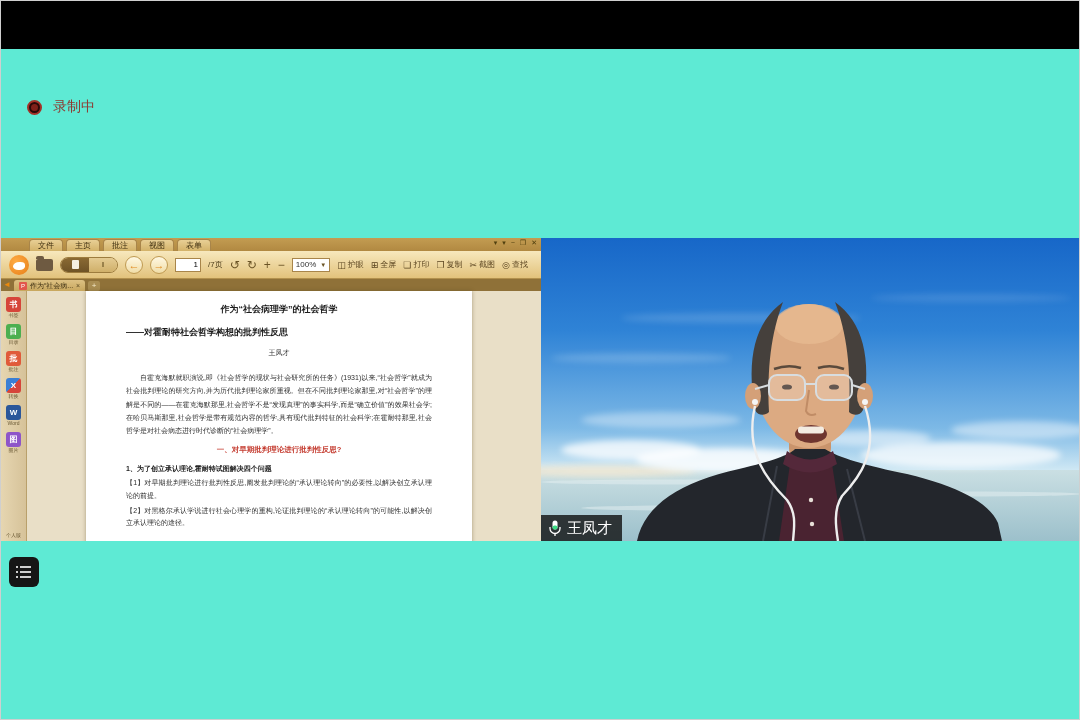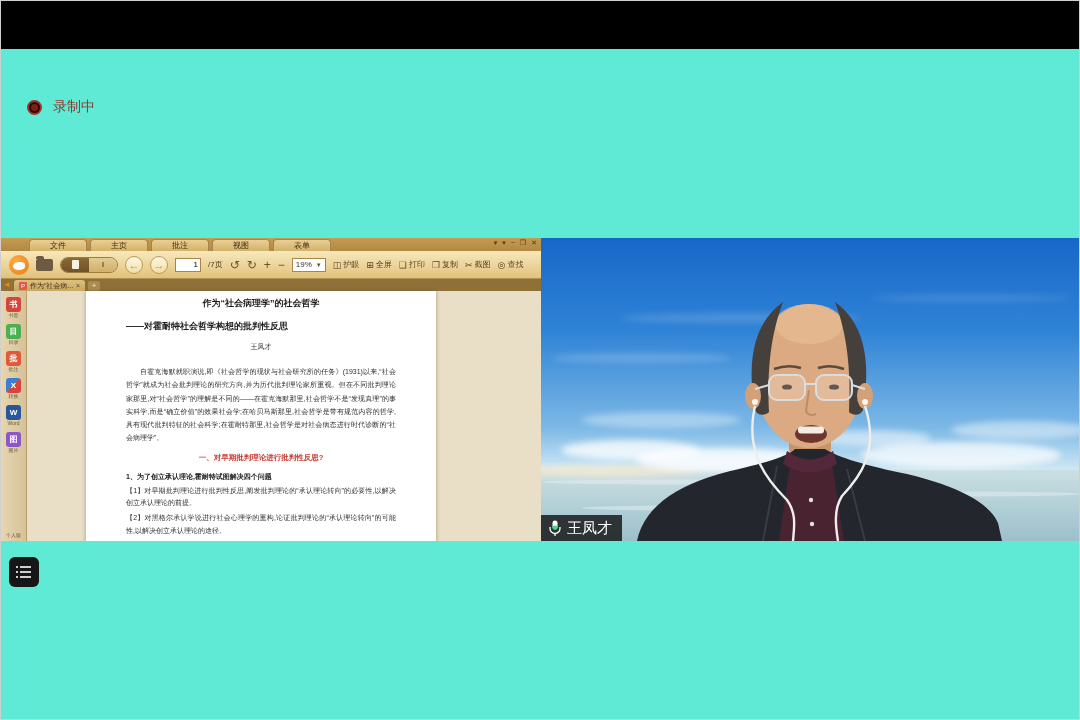--- a/index.html
+++ b/index.html
@@ -21,21 +21,21 @@
   .rec-dot::after{content:"";position:absolute;inset:2px;border-radius:50%;background:#802019;}
   .rec-text{color:#8d3a31;font-size:14px;}
 
   
   .tiles{position:absolute;top:189px;left:0;width:1080px;height:303px;display:flex;}
   .tile{position:relative;width:540px;height:303px;overflow:hidden;background:#000;}
 
   
   .pdf{position:absolute;inset:0;display:flex;flex-direction:column;}
   .pdf-menubar{height:13px;background:linear-gradient(#c39c52,#b18941);display:flex;align-items:flex-end;padding-left:28px;position:relative;}
-  .pdf-menutab{font-size:8px;line-height:11px;color:#3d2d0e;padding:0 20px;background:linear-gradient(#e8cf95,#d3b269);border-radius:4px 4px 0 0;margin-right:3px;border:1px solid #a8854a;border-bottom:none;}
+  .pdf-menutab{font-size:8px;line-height:11px;color:#3d2d0e;padding:0 8px;background:linear-gradient(#e8cf95,#d3b269);border-radius:4px 4px 0 0;margin-right:3px;border:1px solid #a8854a;border-bottom:none;}
   .pdf-winctl{position:absolute;right:4px;top:1px;display:flex;gap:5px;color:#50400f;font-size:7px;}
   .pdf-toolbar{height:28px;background:linear-gradient(#f7e8bd,#e2c27c);display:flex;align-items:center;gap:7px;padding:0 8px;border-bottom:1px solid #b2904d;}
   .fox-logo{width:20px;height:20px;border-radius:50%;background:radial-gradient(circle at 35% 35%,#ffac45,#e67e17);position:relative;flex:0 0 auto;}
   .fox-logo::after{content:"";position:absolute;left:4px;top:7px;width:12px;height:8px;background:#fff;border-radius:60% 40% 50% 50%;}
   .folder-ico{width:17px;height:12px;background:#6e5a41;border-radius:2px;position:relative;flex:0 0 auto;}
   .folder-ico::before{content:"";position:absolute;top:-3px;left:0;width:8px;height:3px;background:#6e5a41;border-radius:2px 2px 0 0;}
   .view-pill{display:flex;height:16px;border:1px solid #9d7c3e;border-radius:8px;overflow:hidden;flex:0 0 auto;}
   .view-seg{width:28px;display:flex;align-items:center;justify-content:center;font-size:7px;color:#fff;background:linear-gradient(#8a6a33,#6f5326);gap:2px;}
   .view-seg.inactive{background:linear-gradient(#e4cb92,#d0b06a);color:#6b5426;}
   .mini-doc{width:7px;height:9px;background:#f5f0e2;border-radius:1px;}
@@ -56,21 +56,21 @@
   .new-tab{width:12px;height:10px;background:#a98d52;border-radius:2px;color:#f4e8c8;font-size:8px;line-height:10px;text-align:center;margin-left:3px;}
   .pdf-content{flex:1;display:flex;min-height:0;}
   .pdf-sidebar{width:26px;background:linear-gradient(90deg,#e6d6b1,#d6c299);border-right:1px solid #b9a06b;display:flex;flex-direction:column;align-items:center;padding-top:6px;gap:6px;position:relative;}
   .sb-item{display:flex;flex-direction:column;align-items:center;gap:1px;}
   .sb-ico{width:15px;height:15px;border-radius:3px;color:#fff;font-size:8px;line-height:15px;text-align:center;font-weight:bold;}
   .sb-ico.c1{background:#d6453a;} .sb-ico.c2{background:#4caf50;} .sb-ico.c3{background:#e05a3a;}
   .sb-ico.c4{background:linear-gradient(135deg,#3b7fd4 50%,#d6453a 50%);} .sb-ico.c5{background:#2b579a;} .sb-ico.c6{background:#8e55c9;}
   .sb-label{font-size:5px;color:#6b5a35;line-height:1;}
   .sb-footer{position:absolute;bottom:3px;font-size:5px;color:#6b5a35;}
   .doc-area{flex:1;background:#e9dfc7;position:relative;}
-  .page{position:absolute;left:59px;top:0;width:350px;height:260px;background:#fff;box-shadow:0 0 4px rgba(90,70,30,.45);padding:6px 40px 0 40px;overflow:hidden;}
+  .page{position:absolute;left:59px;top:0;width:386px;height:260px;background:#fff;box-shadow:0 0 4px rgba(90,70,30,.45);padding:12px 40px 0 40px;overflow:hidden;}
   .doc-title{font-size:9px;font-weight:bold;color:#1c1c1c;text-align:center;margin:0 0 10px 0;}
   .doc-subtitle{font-size:9px;font-weight:bold;color:#1c1c1c;text-align:left;margin:0 0 9px 0;}
   .doc-author{font-size:7px;color:#333;text-align:center;margin:0 0 13px 0;}
   .doc-para{font-size:7px;line-height:1.9;color:#2e2e2e;text-align:justify;text-indent:2em;margin:0 0 8px 0;}
   .doc-h-red{font-size:7.5px;font-weight:bold;color:#c43a2e;text-align:center;margin:8px 0 9px 0;}
   .doc-point{font-size:7px;font-weight:bold;color:#222;margin:0 0 3px 0;}
   .doc-sub{font-size:7px;line-height:1.8;color:#2e2e2e;text-align:justify;margin:0 0 2px 0;}
 
   
   .tile-label{position:absolute;left:0;bottom:0;background:rgba(15,15,15,.8);display:flex;align-items:center;gap:6px;padding:0 10px 0 6px;height:26px;z-index:5;}
@@ -129,21 +129,21 @@
             </div>
             <div class="nav-circle">←</div>
             <div class="nav-circle">→</div>
             <input class="page-input" value="1" style="">
             <span class="page-total">/7页</span>
             <span class="tb-glyph">↺</span>
             <span class="tb-glyph">↻</span>
             <span class="tb-glyph">+</span>
             <span class="tb-glyph">−</span>
             <div class="zoom-box">
-              <span>19%</span>
+              <span>100%</span>
               <span class="zoom-caret">▼</span>
             </div>
             <div class="tb-tool">
               <span class="ico">◫</span>
               <span>护眼</span>
             </div>
             <div class="tb-tool">
               <span class="ico">⊞</span>
               <span>全屏</span>
             </div>

